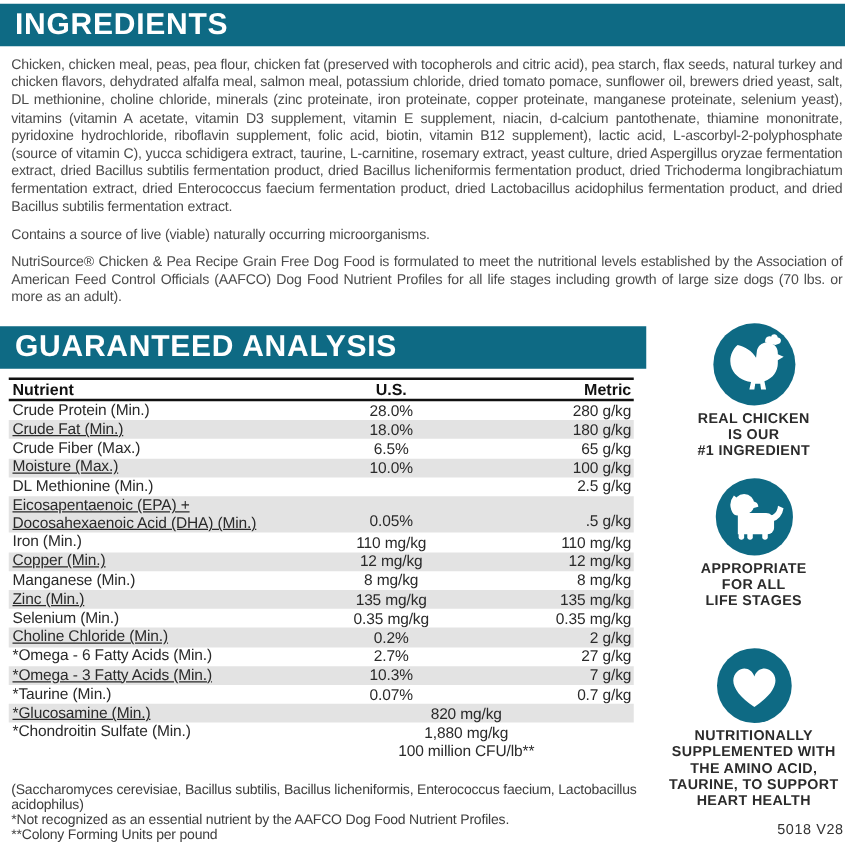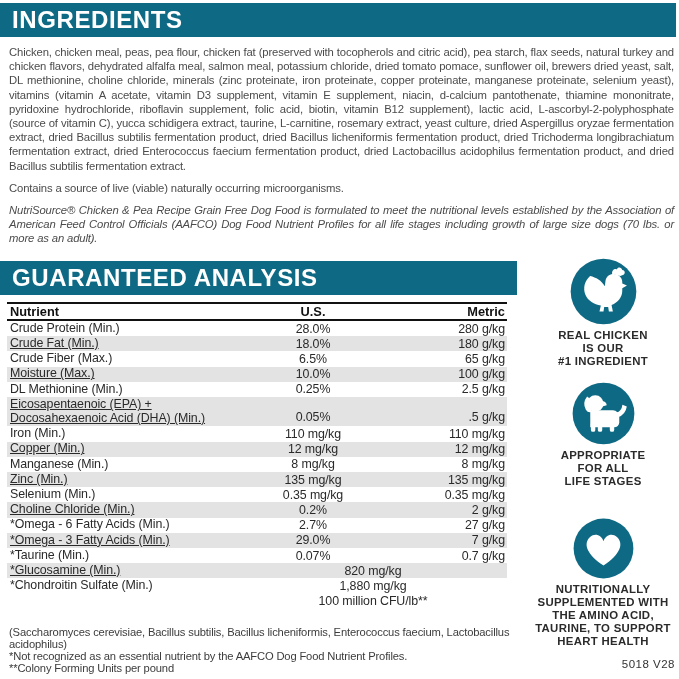--- a/index.html
+++ b/index.html
@@ -7,21 +7,21 @@
          font-family:"Liberation Sans","DejaVu Sans",sans-serif;color:#222;}
 
   .bar{position:absolute;left:0;height:34px;display:flex;align-items:center;}
   .bar .bar-title{color:#fff;font-weight:bold;font-size:24px;letter-spacing:.6px;padding-left:12px;white-space:nowrap;}
   #ingredients-bar{top:3px;width:676px;}
   #ga-bar{top:261px;width:517px;}
 
   #ingredients-text{position:absolute;left:9px;top:45px;width:665px;
     font-size:11.3px;line-height:14.2px;letter-spacing:-.15px;color:#4b4b4b;text-align:justify;}
   #ingredients-text p{margin:0 0 8px 0;}
-  #ingredients-text p:last-child{margin-bottom:1px;font-style:italic;}
+  #ingredients-text p:last-child{margin-bottom:1px;}
 
   
   #ga-table{position:absolute;left:7px;top:302px;width:500px;border-top:2px solid #111;}
   .ga-header{position:relative;height:15px;border-bottom:2.5px solid #111;
     font-weight:bold;font-size:12.8px;color:#111;}
   .ga-row{position:relative;height:15.2px;display:flex;align-items:center;
     font-size:12.4px;color:#2a2a2a;letter-spacing:-.1px;}
   .ga-row.shade{background:#e3e3e3;text-decoration:underline;}
   .ga-row.twoline{height:29.5px;align-items:flex-end;padding-bottom:1px;box-sizing:border-box;}
   .cell-nutrient{position:relative;padding-left:3px;white-space:pre-line;line-height:13.5px;z-index:1;}
@@ -90,21 +90,20 @@
           <div class="cell-us">6.5%</div>
           <div class="cell-metric">65 g/kg</div>
         </div>
         <div class="ga-row shade" style="background: rgb(227, 227, 227);">
           <div class="cell-nutrient">Moisture (Max.)</div>
           <div class="cell-us">10.0%</div>
           <div class="cell-metric">100 g/kg</div>
         </div>
         <div class="ga-row">
           <div class="cell-nutrient">DL Methionine (Min.)</div>
-          <div class="cell-us">0.25%</div>
           <div class="cell-metric">2.5 g/kg</div>
         </div>
         <div class="ga-row shade twoline" style="background: rgb(227, 227, 227);">
           <div class="cell-nutrient">Eicosapentaenoic (EPA) +
 Docosahexaenoic Acid (DHA) (Min.)</div>
           <div class="cell-us">0.05%</div>
           <div class="cell-metric">.5 g/kg</div>
         </div>
         <div class="ga-row">
           <div class="cell-nutrient">Iron (Min.)</div>
@@ -136,21 +135,21 @@
           <div class="cell-us">0.2%</div>
           <div class="cell-metric">2 g/kg</div>
         </div>
         <div class="ga-row">
           <div class="cell-nutrient">*Omega - 6 Fatty Acids (Min.)</div>
           <div class="cell-us">2.7%</div>
           <div class="cell-metric">27 g/kg</div>
         </div>
         <div class="ga-row shade" style="background: rgb(227, 227, 227);">
           <div class="cell-nutrient">*Omega - 3 Fatty Acids (Min.)</div>
-          <div class="cell-us">29.0%</div>
+          <div class="cell-us">10.3%</div>
           <div class="cell-metric">7 g/kg</div>
         </div>
         <div class="ga-row">
           <div class="cell-nutrient">*Taurine (Min.)</div>
           <div class="cell-us">0.07%</div>
           <div class="cell-metric">0.7 g/kg</div>
         </div>
         <div class="ga-row shade" style="background: rgb(227, 227, 227);">
           <div class="cell-nutrient">*Glucosamine (Min.)</div>
           <div class="cell-span">820 mg/kg</div>

